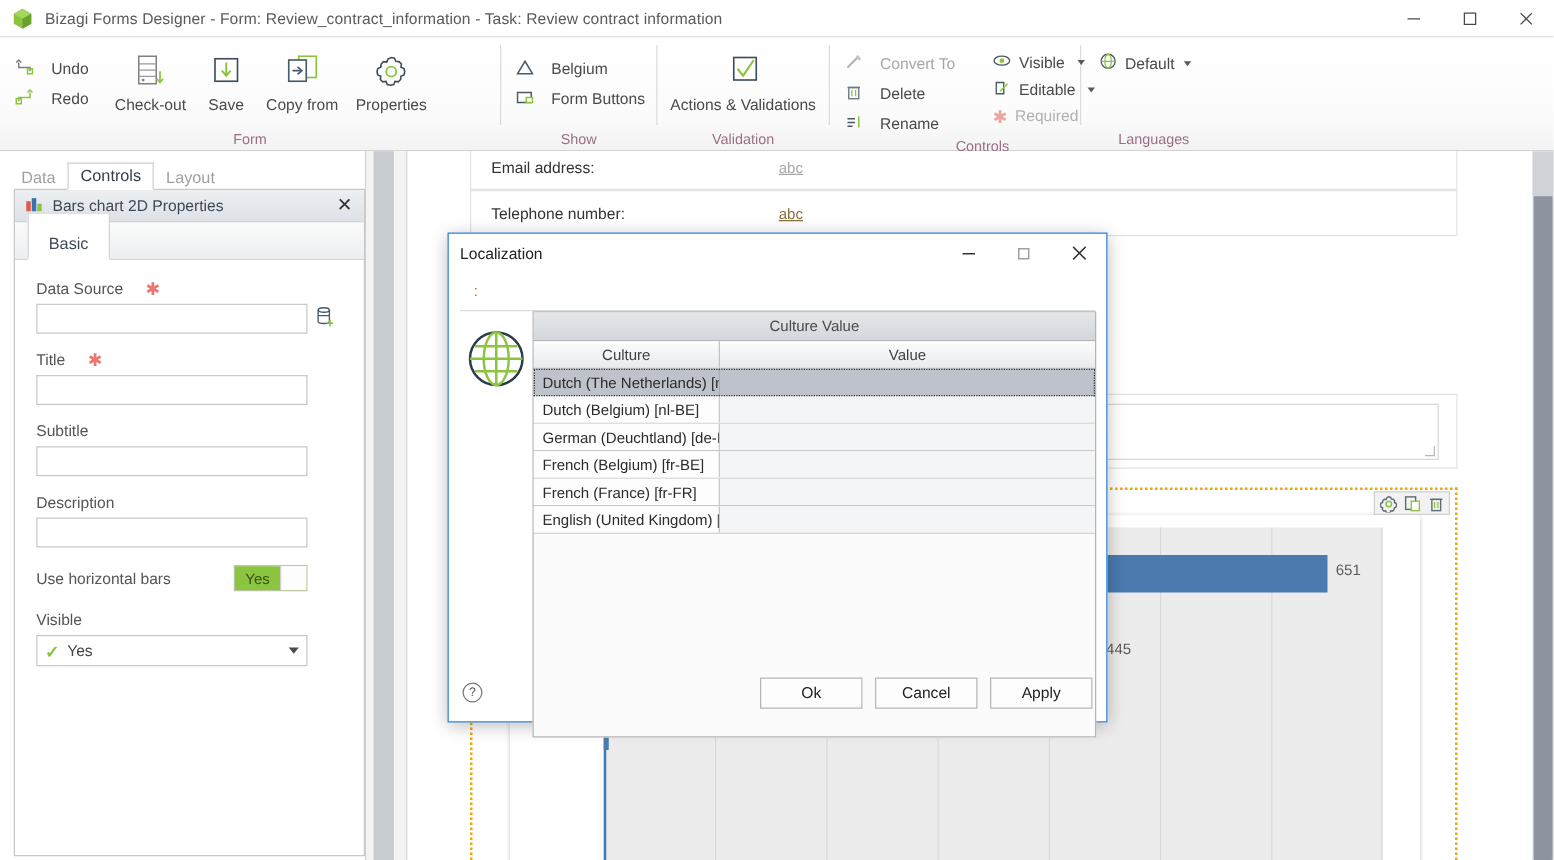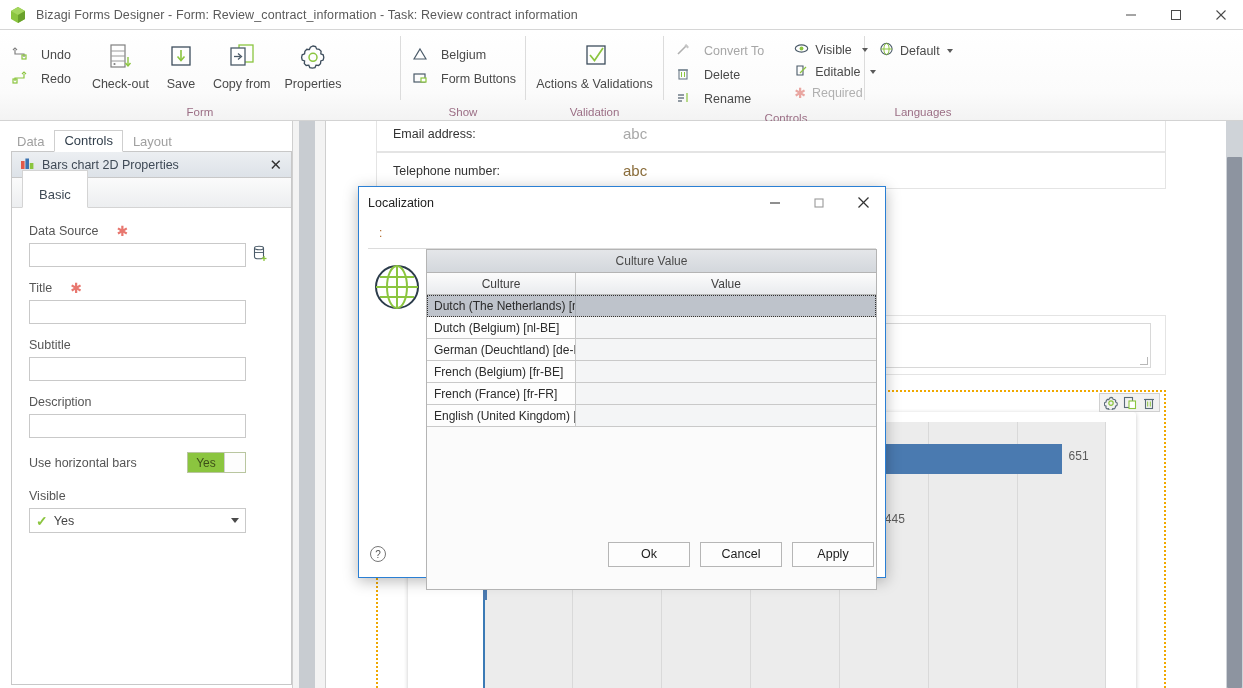--- a/index.html
+++ b/index.html
@@ -138,21 +138,21 @@
   
   .canvas {
     position:absolute; left:326px; top:121px; width:900px; height:567px;
     background:#ffffff; overflow:hidden;
   }
   .fieldrow {
     position:absolute; left:50px; width:790px; height:37px;
     border:1px solid #e4e4e4; background:#fff; display:flex; align-items:center;
   }
   .fieldrow .lbl { font-size:12.5px; color:#333; margin-left:16px; width:230px; }
-  .fieldrow .val { font-size:15px; color:#a8a8a8; }
+  .fieldrow .val { font-size:12px; color:#a8a8a8;text-decoration:underline; }
   .fieldrow.telephone .val { color:#8a6d3b; }
   .bigfield {
     position:absolute; left:50px; top:194px; width:790px; height:60px;
     border:1px solid #e4e4e4; background:#fff;
   }
   .bigfield .ta {
     position:absolute; right:14px; top:7px; width:440px; height:45px;
     border:1px solid #d8d8d8; background:#fff;
   }
   .bigfield .grip {

